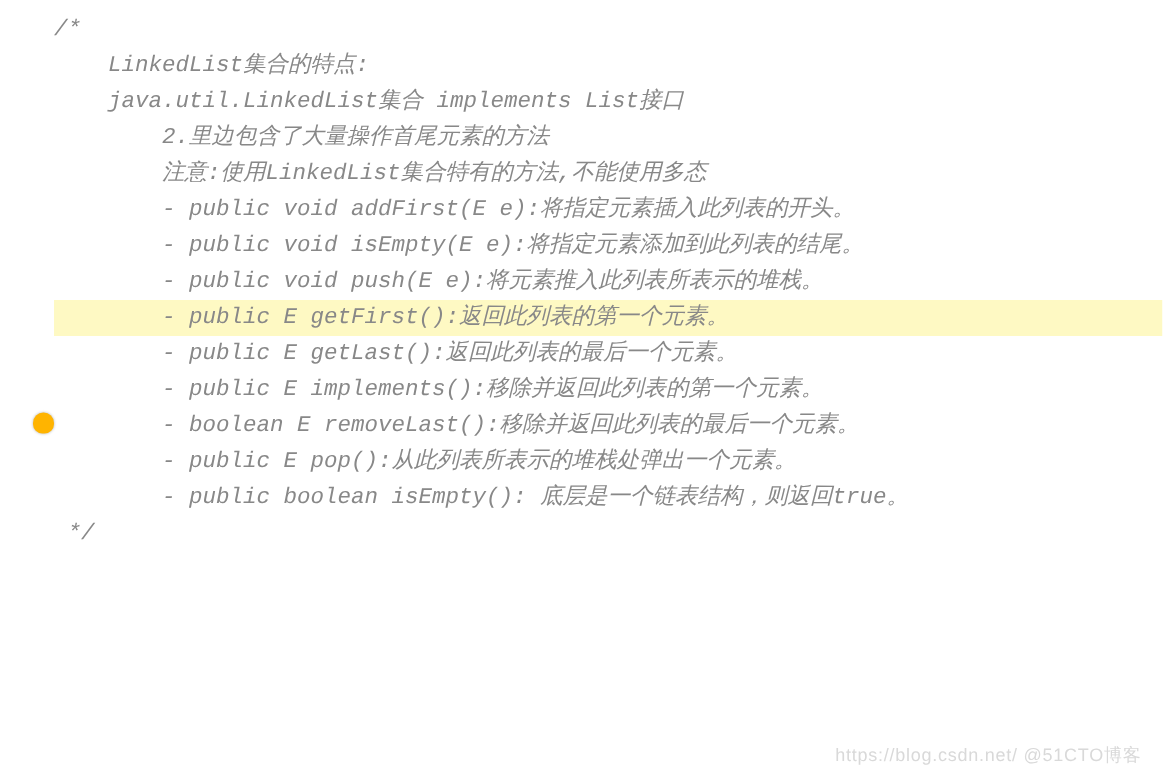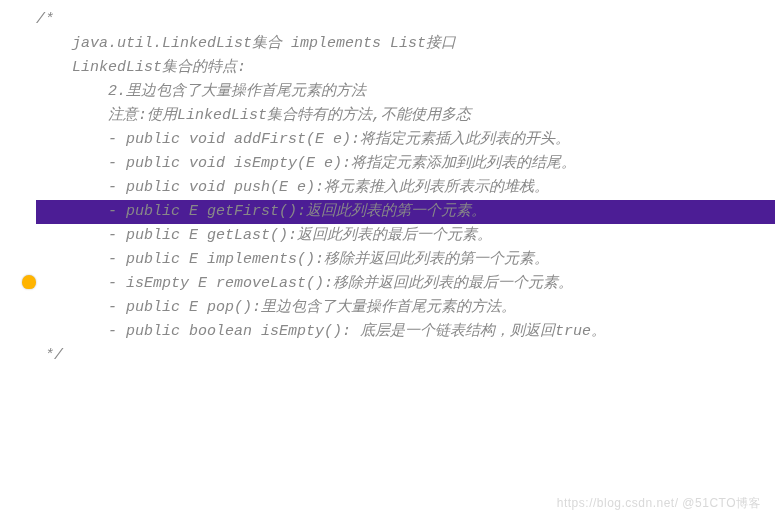--- a/index.html
+++ b/index.html
@@ -37,21 +37,21 @@
     width: 14px;
     height: 14px;
     background: #ffb400;
     border-radius: 50% 50% 45% 45%;
     box-shadow: 0 0 2px rgba(0,0,0,0.3);
   }
   .content-area {
     padding-left: 36px;
   }
   .hl {
-    background: #4c1d95;
+    background: #fef9c3;
     display: inline-block;
     width: 100%;
   }
   .watermark {
     position: absolute;
     right: 14px;
     bottom: 6px;
     font-style: normal;
     font-family: sans-serif;
     font-size: 12px;
@@ -61,34 +61,34 @@
 </style>
 </head>
 <body>
 
 <div class="gutter">
   <div class="bulb"></div>
 </div>
 
 <div class="editor content-area">
   <div class="line">/*</div>
+  <div class="line">    LinkedList集合的特点:</div>
   <div class="line">    java.util.LinkedList集合 implements List接口</div>
-  <div class="line">    LinkedList集合的特点:</div>
   <div class="line">        2.里边包含了大量操作首尾元素的方法</div>
   <div class="line">        注意:使用LinkedList集合特有的方法,不能使用多态</div>
   <div class="line"></div>
   <div class="line">        - public void addFirst(E e):将指定元素插入此列表的开头。</div>
   <div class="line">        - public void isEmpty(E e):将指定元素添加到此列表的结尾。</div>
   <div class="line">        - public void push(E e):将元素推入此列表所表示的堆栈。</div>
   <div class="line"></div>
   <div class="line hl">        - public E getFirst():返回此列表的第一个元素。</div>
   <div class="line">        - public E getLast():返回此列表的最后一个元素。</div>
   <div class="line"></div>
   <div class="line">        - public E implements():移除并返回此列表的第一个元素。</div>
-  <div class="line">        - isEmpty E removeLast():移除并返回此列表的最后一个元素。</div>
-  <div class="line">        - public E pop():里边包含了大量操作首尾元素的方法。</div>
+  <div class="line">        - boolean E removeLast():移除并返回此列表的最后一个元素。</div>
+  <div class="line">        - public E pop():从此列表所表示的堆栈处弹出一个元素。</div>
   <div class="line"></div>
   <div class="line">        - public boolean isEmpty(): 底层是一个链表结构，则返回true。</div>
   <div class="line"></div>
   <div class="line"> */</div>
 </div>
 
 <div class="watermark">https://blog.csdn.net/  @51CTO博客</div>
 
 </body></html>

